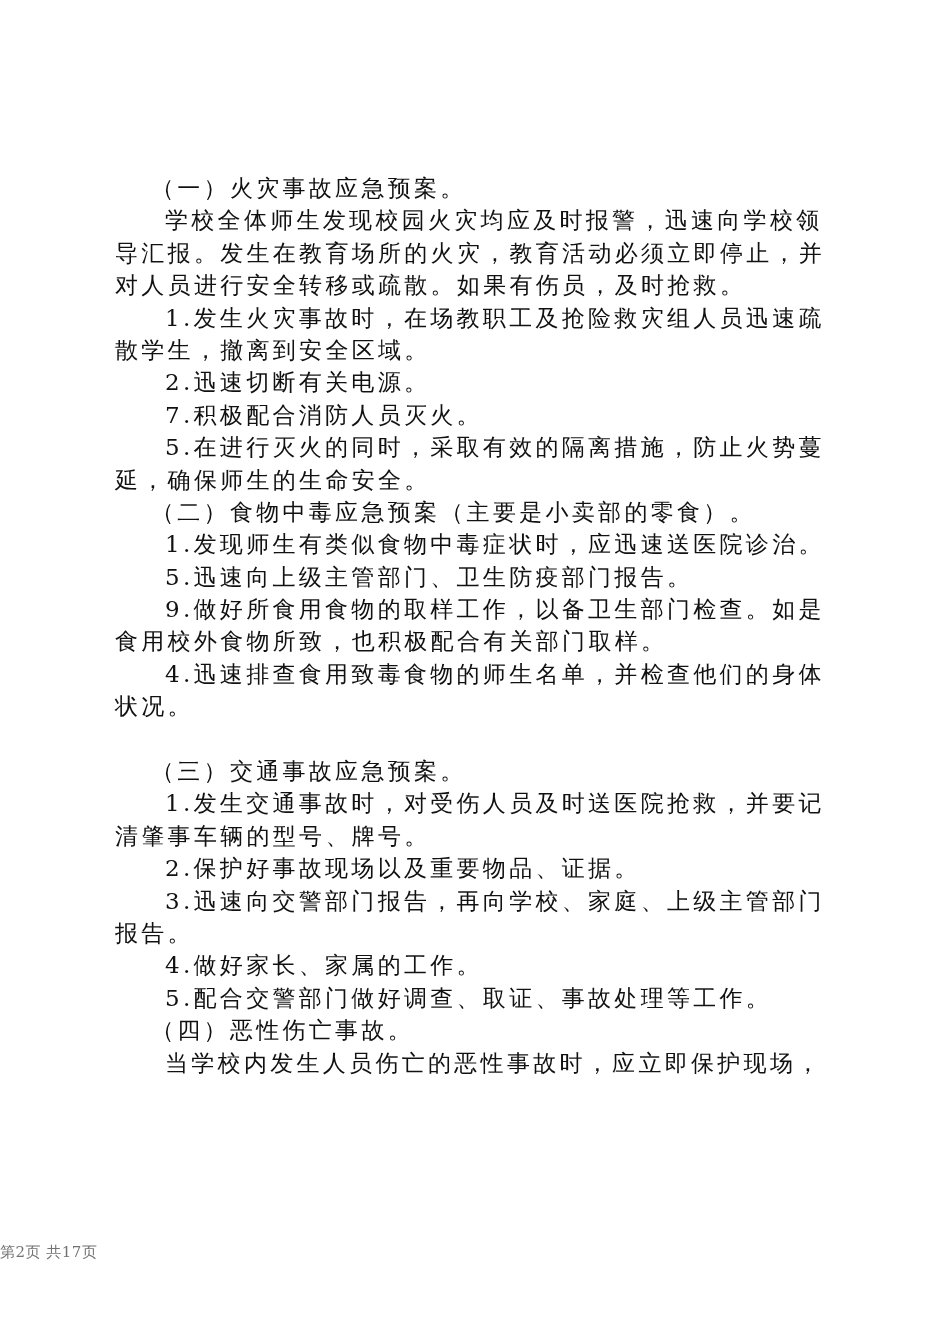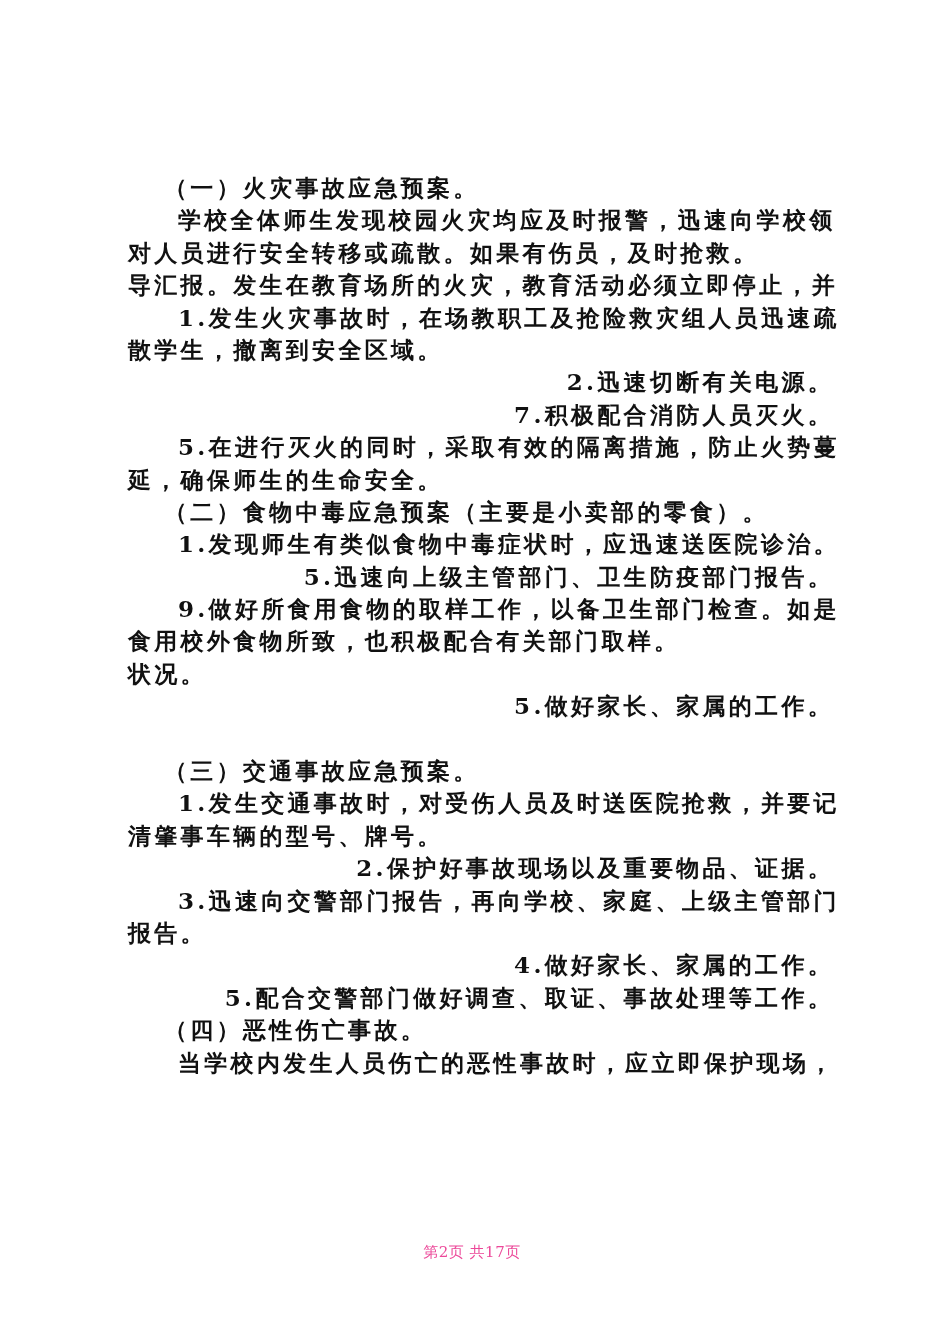--- a/index.html
+++ b/index.html
@@ -10,68 +10,66 @@
     body {
       width: 950px;
       height: 1344px;
       position: relative;
       overflow: hidden;
       font-family: "DejaVu Serif", "Liberation Serif", serif;
       color: #111111;
     }
     .page-body {
       position: absolute;
-      left: 128px;
+      left: 115px;
       top: 172px;
       width: 706px;
-      font-weight: bold;
     }
     .line {
       font-size: 23px;
       line-height: 32.4px;
       height: 32.4px;
       white-space: nowrap;
       letter-spacing: 3.3px;
       transform-origin: left center;
     }
-    .indent { padding-left: 50px; text-align: right; }
+    .indent { padding-left: 50px; }
     .indent-h { padding-left: 36px; }
     .blank { height: 32.4px; }
     .footer {
       position: absolute;
       left: 0;
       width: 944px;
       top: 1243px;
-      text-align: center;
       font-size: 15px;
       letter-spacing: 0.5px;
-      color: #ec4899;
+      color: #737373;
     }
   </style>
 </head>
 <body>
 
 <div class="page-body">
   <div class="line indent-h">（一）火灾事故应急预案。</div>
   <div class="line indent">学校全体师生发现校园火灾均应及时报警，迅速向学校领</div>
+  <div class="line">导汇报。发生在教育场所的火灾，教育活动必须立即停止，并</div>
   <div class="line">对人员进行安全转移或疏散。如果有伤员，及时抢救。</div>
-  <div class="line">导汇报。发生在教育场所的火灾，教育活动必须立即停止，并</div>
   <div class="line indent">1.发生火灾事故时，在场教职工及抢险救灾组人员迅速疏</div>
   <div class="line">散学生，撤离到安全区域。</div>
   <div class="line indent">2.迅速切断有关电源。</div>
   <div class="line indent">7.积极配合消防人员灭火。</div>
   <div class="line indent">5.在进行灭火的同时，采取有效的隔离措施，防止火势蔓</div>
   <div class="line">延，确保师生的生命安全。</div>
   <div class="line indent-h">（二）食物中毒应急预案（主要是小卖部的零食）。</div>
   <div class="line indent">1.发现师生有类似食物中毒症状时，应迅速送医院诊治。</div>
   <div class="line indent">5.迅速向上级主管部门、卫生防疫部门报告。</div>
   <div class="line indent">9.做好所食用食物的取样工作，以备卫生部门检查。如是</div>
   <div class="line">食用校外食物所致，也积极配合有关部门取样。</div>
+  <div class="line indent">4.迅速排查食用致毒食物的师生名单，并检查他们的身体</div>
   <div class="line">状况。</div>
-  <div class="line indent">5.做好家长、家属的工作。</div>
   <div class="blank"></div>
   <div class="line indent-h">（三）交通事故应急预案。</div>
   <div class="line indent">1.发生交通事故时，对受伤人员及时送医院抢救，并要记</div>
   <div class="line">清肇事车辆的型号、牌号。</div>
   <div class="line indent">2.保护好事故现场以及重要物品、证据。</div>
   <div class="line indent">3.迅速向交警部门报告，再向学校、家庭、上级主管部门</div>
   <div class="line">报告。</div>
   <div class="line indent">4.做好家长、家属的工作。</div>
   <div class="line indent">5.配合交警部门做好调查、取证、事故处理等工作。</div>
   <div class="line indent-h">（四）恶性伤亡事故。</div>

